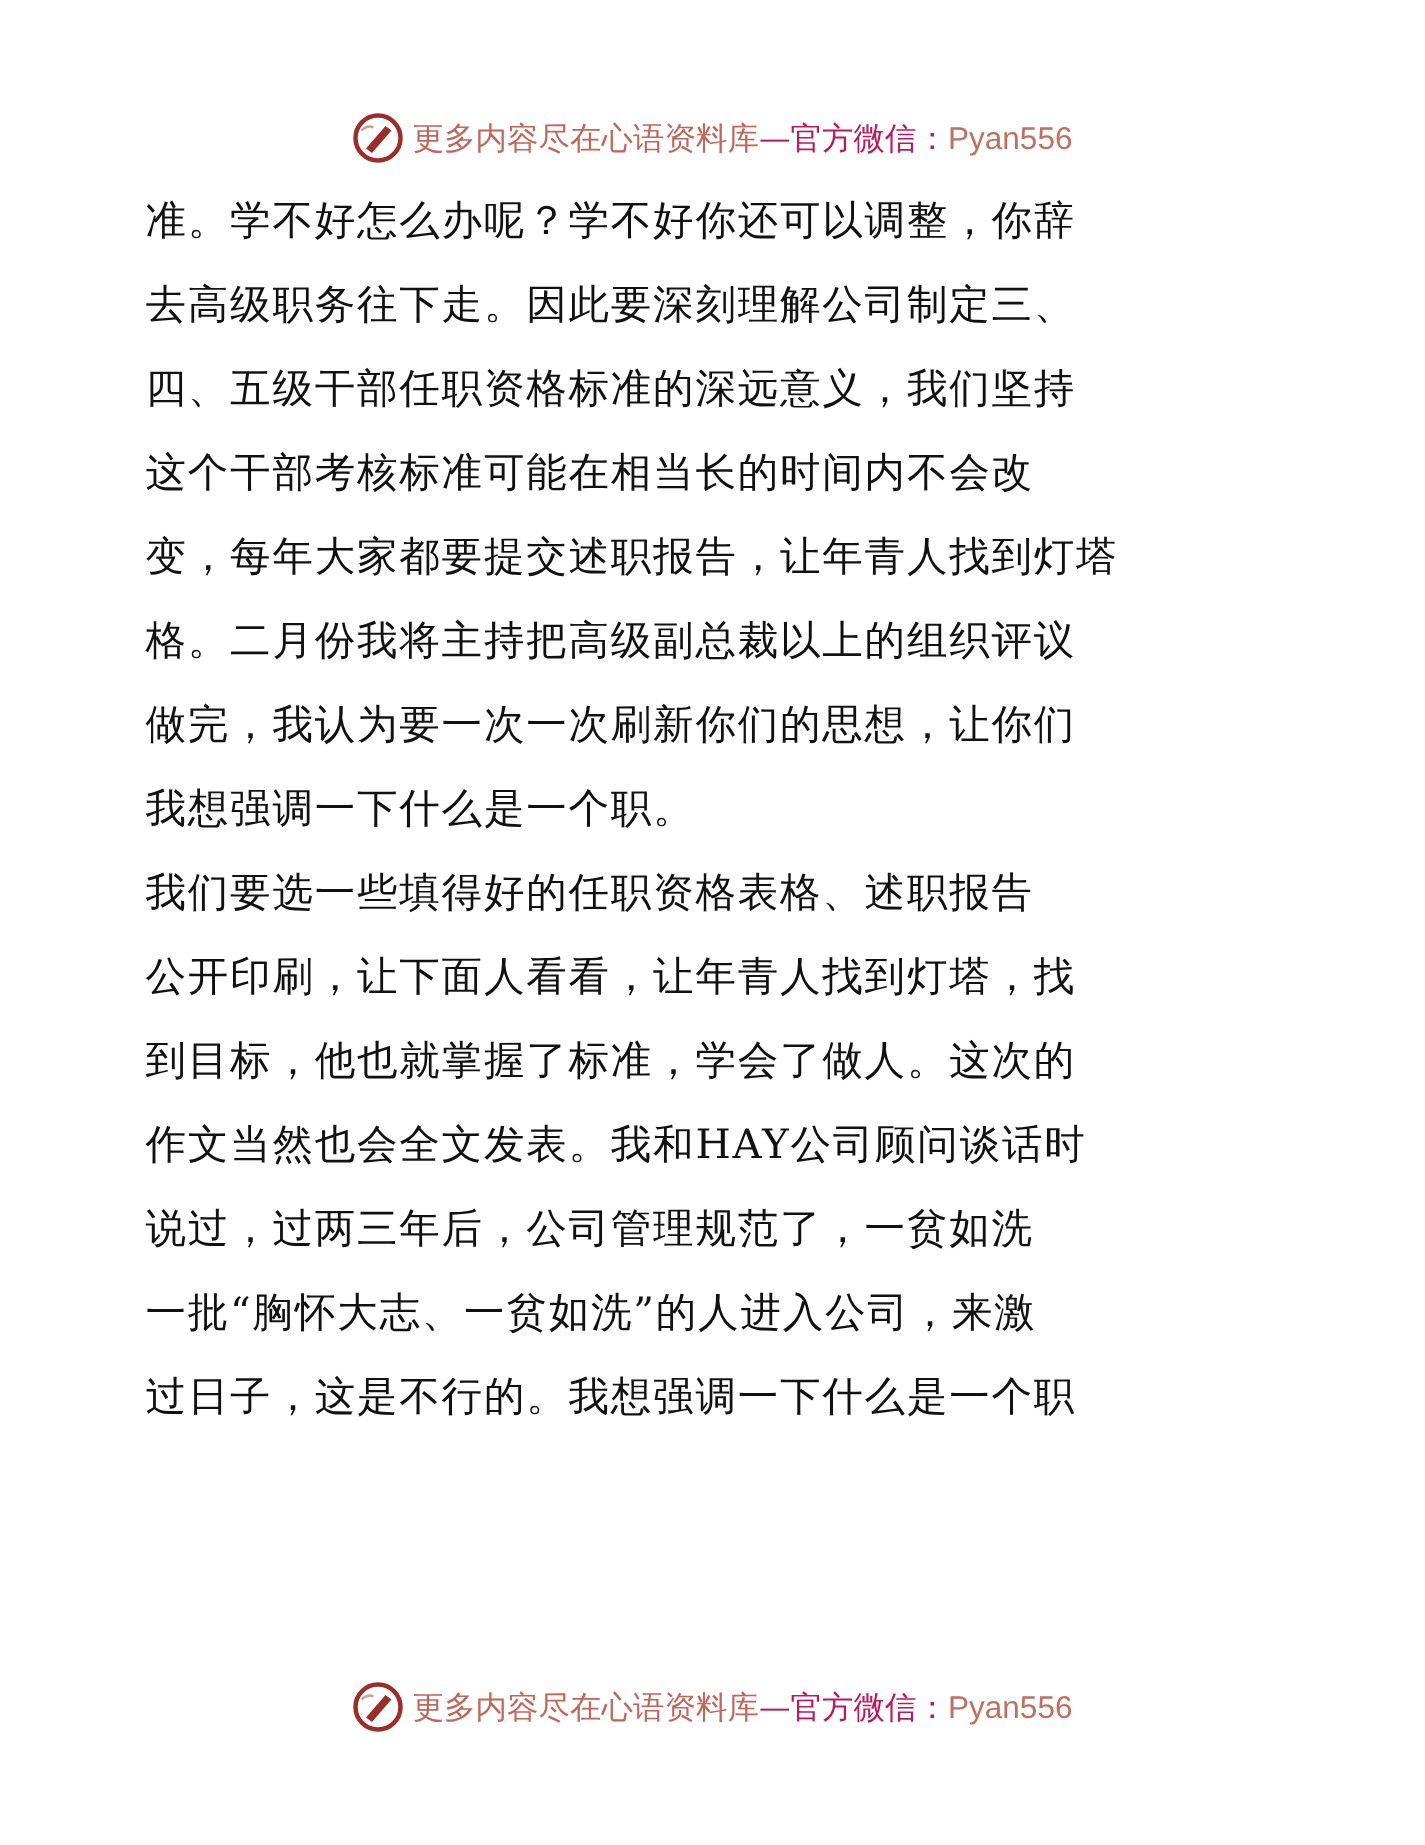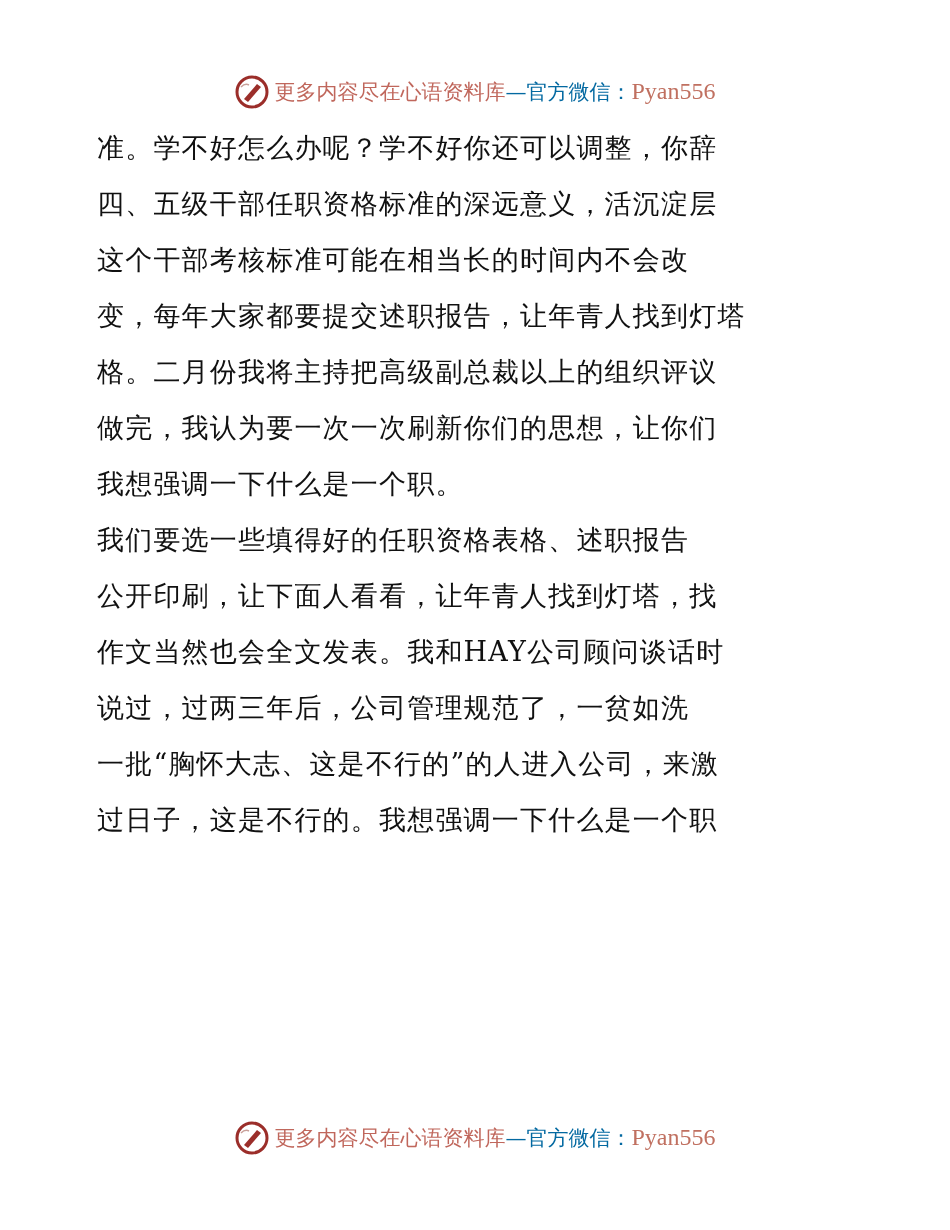--- a/index.html
+++ b/index.html
@@ -4,55 +4,57 @@
 <style>
   html, body { margin: 0; padding: 0; background: #ffffff; }
   body { width: 950px; height: 1230px; position: relative; overflow: hidden;
          font-family: "DejaVu Serif", "Liberation Serif", serif; color: #111; }
   .banner { position: absolute; left: 0; width: 950px; height: 40px;
             display: flex; align-items: center; justify-content: center; gap: 6px; }
   .banner.top { top: 72px; }
   .banner.bottom { top: 1118px; }
   .banner .logo { width: 34px; height: 34px; }
   .banner .txt { font-size: 21px; color: #c0675c; font-family: "DejaVu Serif", serif; letter-spacing: 0px; }
-  .banner .txt .gray { color: #0369a1; }
-  .banner .txt .id { font-family: Liberation Serif, serif; color: #c07060; font-size: 24px; }
+  .banner .txt .gray { color: #be185d; }
+  .banner .txt .id { font-family: Liberation Sans, sans-serif; color: #c07060; font-size: 21px; }
   .content { position: absolute; left: 97px; top: 120px; width: 760px; }
   .para { margin: 0; font-size: 27px; line-height: 56px; letter-spacing: 1.2px; }
   .para .line { display: block; white-space: nowrap; }
   .para + .para { }
 </style>
 </head>
 <body>
 
 <div class="banner top">
   <svg class="logo" viewBox="0 0 34 34">
     <circle cx="17" cy="17" r="15" fill="none" stroke="#9b2e2a" stroke-width="3"></circle>
     <path d="M9 24 L22 9 L26 12 L13 27 Z" fill="#9b2e2a"></path>
     <path d="M6 12 Q10 8 14 10" fill="none" stroke="#c9a09a" stroke-width="1.5"></path>
   </svg>
   <span class="txt"><span>更多内容尽在心语资料库</span><span class="gray">—官方微信：</span><span class="id">Pyan556</span></span>
 </div>
 
 <div class="content">
   <p class="para">
     <span class="line">准。学不好怎么办呢？学不好你还可以调整，你辞</span>
-    <span class="line">四、五级干部任职资格标准的深远意义，活沉淀层</span>
+    <span class="line">去高级职务往下走。因此要深刻理解公司制定三、</span>
+    <span class="line">四、五级干部任职资格标准的深远意义，我们坚持</span>
     <span class="line">这个干部考核标准可能在相当长的时间内不会改</span>
     <span class="line">变，每年大家都要提交述职报告，让年青人找到灯塔</span>
     <span class="line">格。二月份我将主持把高级副总裁以上的组织评议</span>
     <span class="line">做完，我认为要一次一次刷新你们的思想，让你们</span>
     <span class="line">我想强调一下什么是一个职。</span>
   </p>
   <p class="para">
     <span class="line"> 我们要选一些填得好的任职资格表格、述职报告</span>
     <span class="line">公开印刷，让下面人看看，让年青人找到灯塔，找</span>
+    <span class="line">到目标，他也就掌握了标准，学会了做人。这次的</span>
     <span class="line">作文当然也会全文发表。我和HAY公司顾问谈话时</span>
     <span class="line">说过，过两三年后，公司管理规范了，一贫如洗</span>
-    <span class="line">一批“胸怀大志、这是不行的”的人进入公司，来激</span>
+    <span class="line">一批“胸怀大志、一贫如洗”的人进入公司，来激</span>
     <span class="line">过日子，这是不行的。我想强调一下什么是一个职</span>
   </p>
 </div>
 
 <div class="banner bottom">
   <svg class="logo" viewBox="0 0 34 34">
     <circle cx="17" cy="17" r="15" fill="none" stroke="#9b2e2a" stroke-width="3"></circle>
     <path d="M9 24 L22 9 L26 12 L13 27 Z" fill="#9b2e2a"></path>
     <path d="M6 12 Q10 8 14 10" fill="none" stroke="#c9a09a" stroke-width="1.5"></path>
   </svg>

